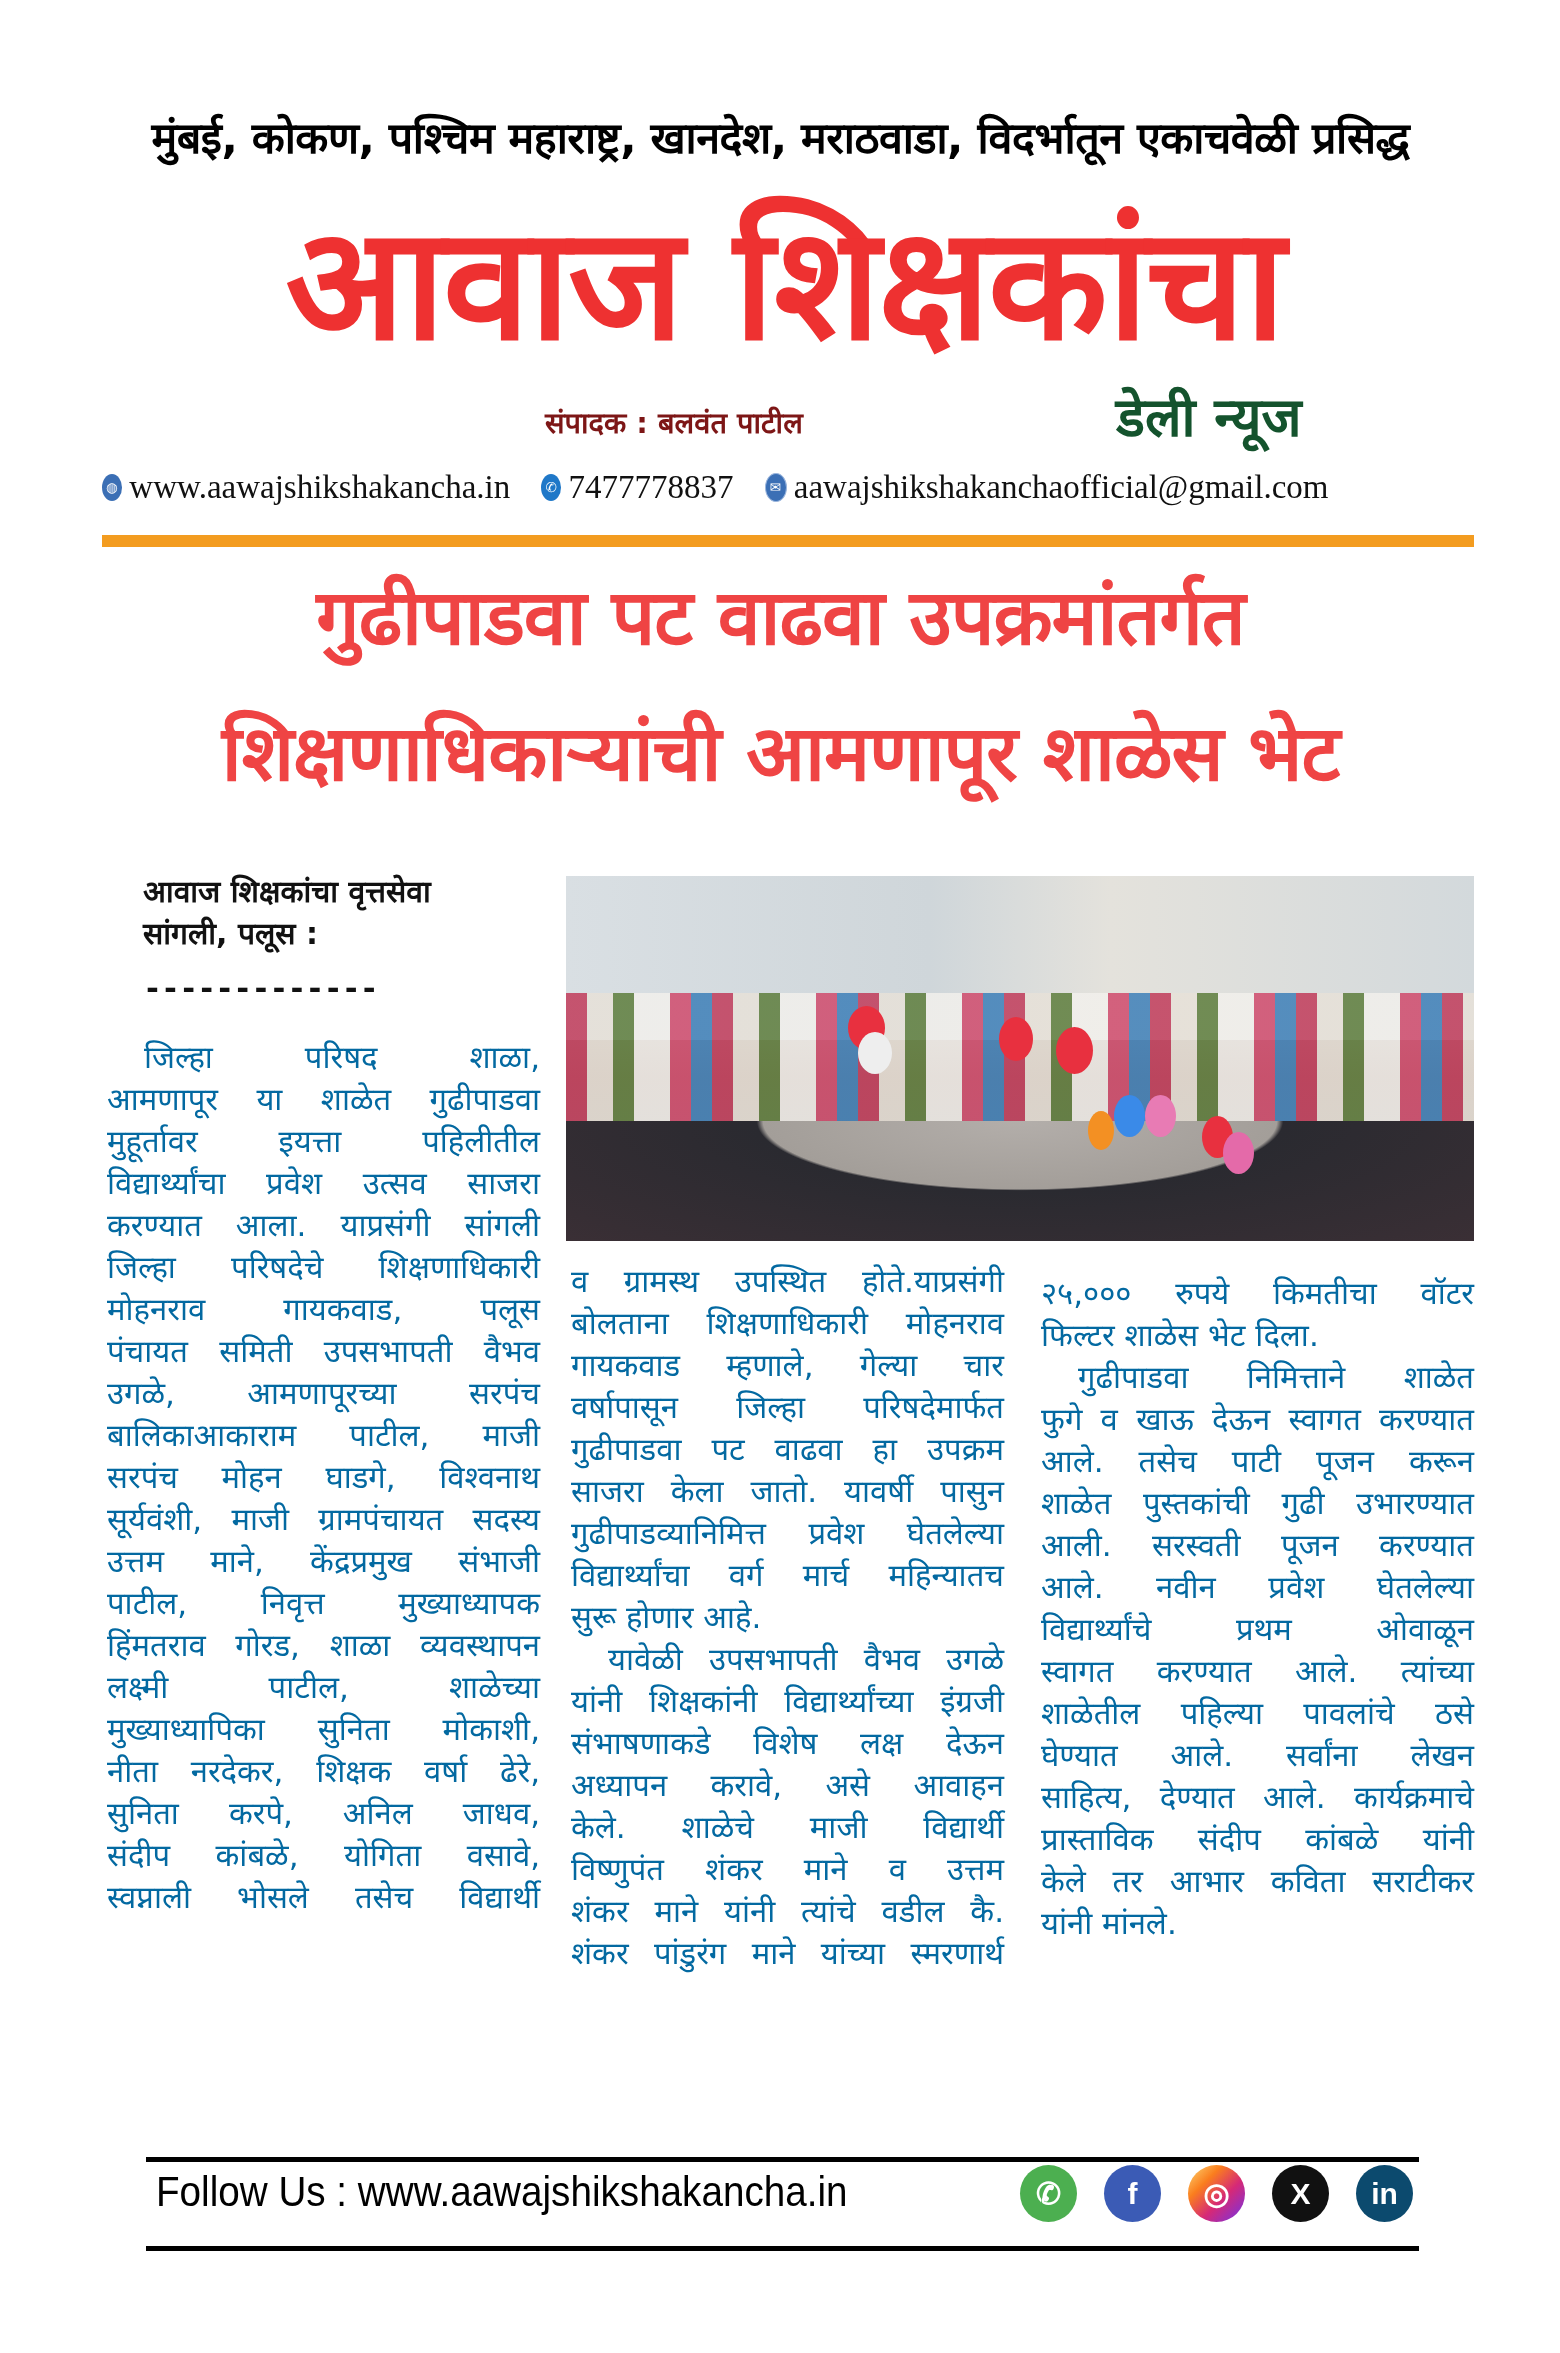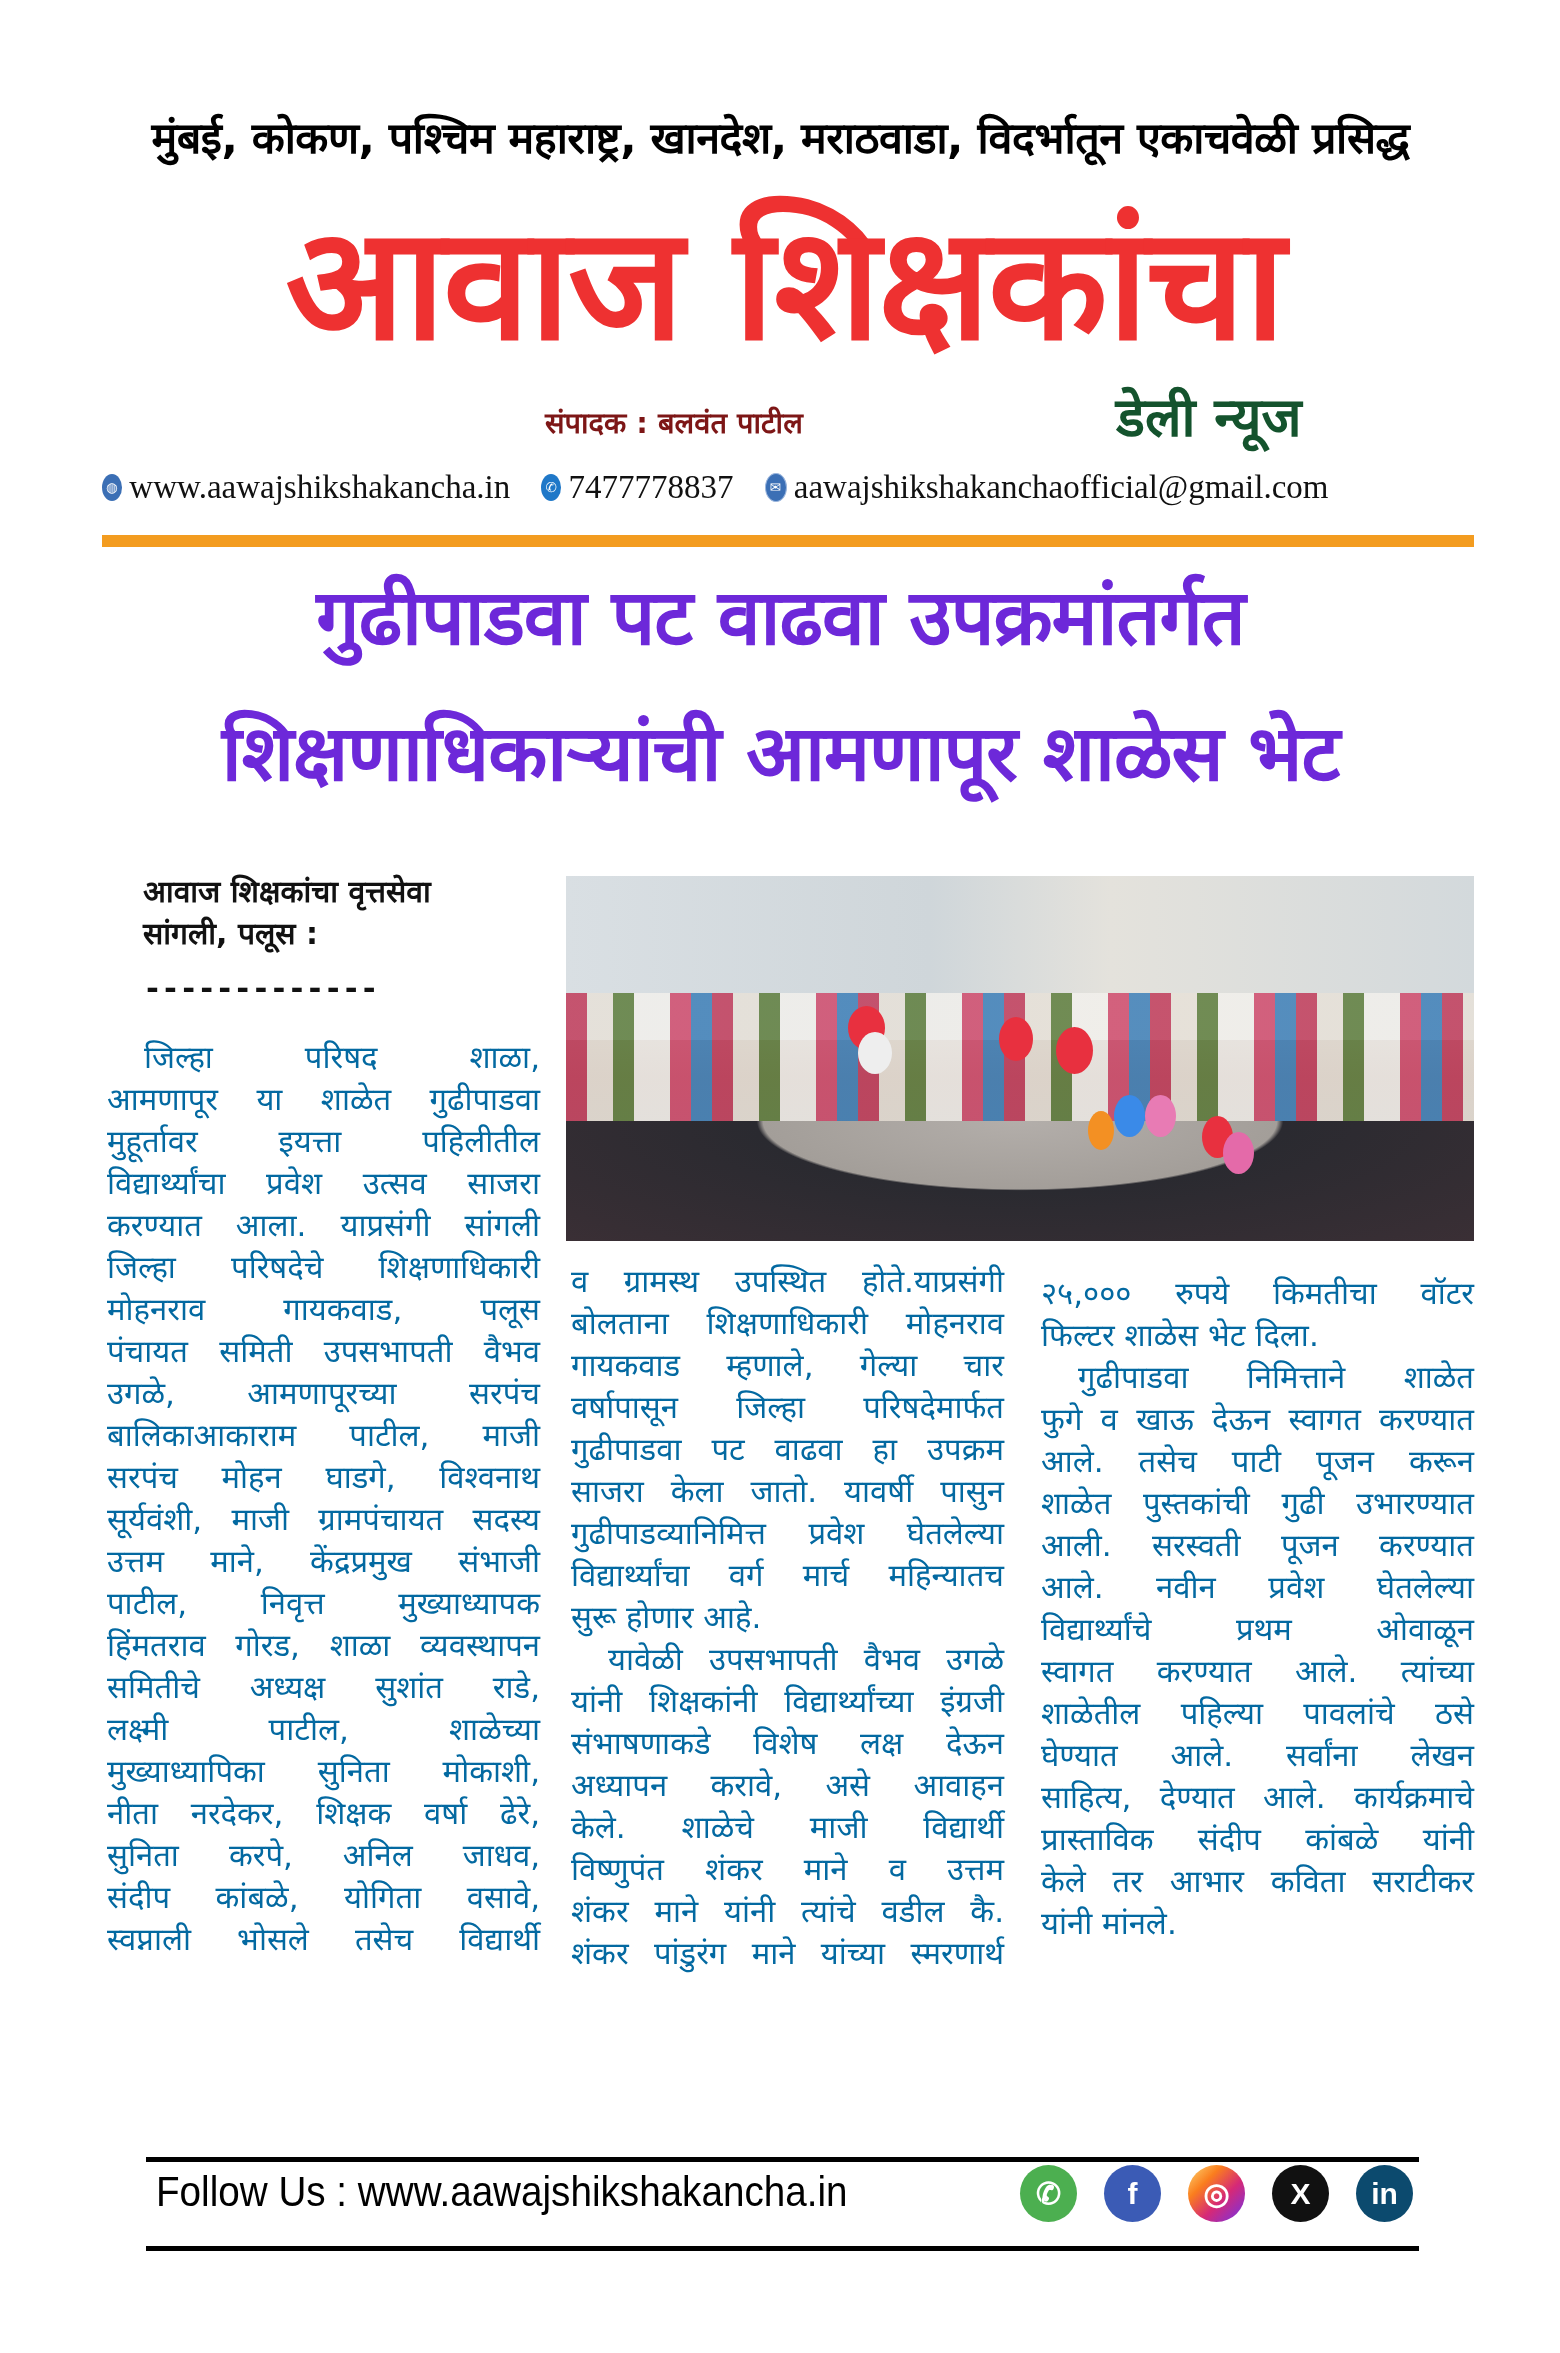--- a/index.html
+++ b/index.html
@@ -18,21 +18,21 @@
               font-family: "Liberation Serif", serif; font-size: 33px; color: #111; }
   .contact { display: flex; align-items: center; gap: 7.3px; }
   .cicon { width: 20px; height: 27px; border-radius: 50%; background: #1f78c8;
            display: inline-flex; align-items: center; justify-content: center; color: #fff; font-size: 13.6px; }
   .cicon.globe { background: #3b6fb5; }
   .cicon.mail { background: #3b6fb5; border: 1.6px solid #9bb6dd; }
 
   .orange-rule { left: 102px; top: 535px; width: 1372px; height: 11.5px; background: #f39c20; }
 
   .headline { left: 0; width: 1561px; text-align: center; font-size: 77px; font-weight: bold;
-              color: #6d28d9; line-height: 1; letter-spacing: -1px; }
+              color: #ef4444; line-height: 1; letter-spacing: -1px; }
   .h1 { top: 579px; }
   .h2 { top: 715px; }
 
   .byline { left: 143px; top: 871px; font-size: 30px; font-weight: bold; line-height: 42px; color: #111; }
   .dashes { left: 146px; top: 970px; font-size: 31px; font-weight: bold; letter-spacing: 5.2px; color: #111; }
 
   .col { font-size: 31px; line-height: 42px; text-align: justify; text-align-last: justify; color: #0369a1; }
   .col .line { display: block; height: 42px; white-space: nowrap; }
   .col .line.last { text-align-last: left; }
   .col1 { left: 107px; top: 1036px; width: 433px; }
@@ -115,21 +115,20 @@
   <span class="line">जिल्हा परिषदेचे शिक्षणाधिकारी</span>
   <span class="line">मोहनराव गायकवाड, पलूस</span>
   <span class="line">पंचायत समिती उपसभापती वैभव</span>
   <span class="line">उगळे, आमणापूरच्या सरपंच</span>
   <span class="line">बालिकाआकाराम पाटील, माजी</span>
   <span class="line">सरपंच मोहन घाडगे, विश्वनाथ</span>
   <span class="line">सूर्यवंशी, माजी ग्रामपंचायत सदस्य</span>
   <span class="line">उत्तम माने, केंद्रप्रमुख संभाजी</span>
   <span class="line">पाटील, निवृत्त मुख्याध्यापक</span>
   <span class="line">हिंमतराव गोरड, शाळा व्यवस्थापन</span>
-  <span class="line">समितीचे अध्यक्ष सुशांत राडे,</span>
   <span class="line">लक्ष्मी पाटील, शाळेच्या</span>
   <span class="line">मुख्याध्यापिका सुनिता मोकाशी,</span>
   <span class="line">नीता नरदेकर, शिक्षक वर्षा ढेरे,</span>
   <span class="line">सुनिता करपे, अनिल जाधव,</span>
   <span class="line">संदीप कांबळे, योगिता वसावे,</span>
   <span class="line">स्वप्नाली भोसले तसेच विद्यार्थी</span>
 </div>
 
 <div class="abs col col2">
   <span class="line">व ग्रामस्थ उपस्थित होते.याप्रसंगी</span>

